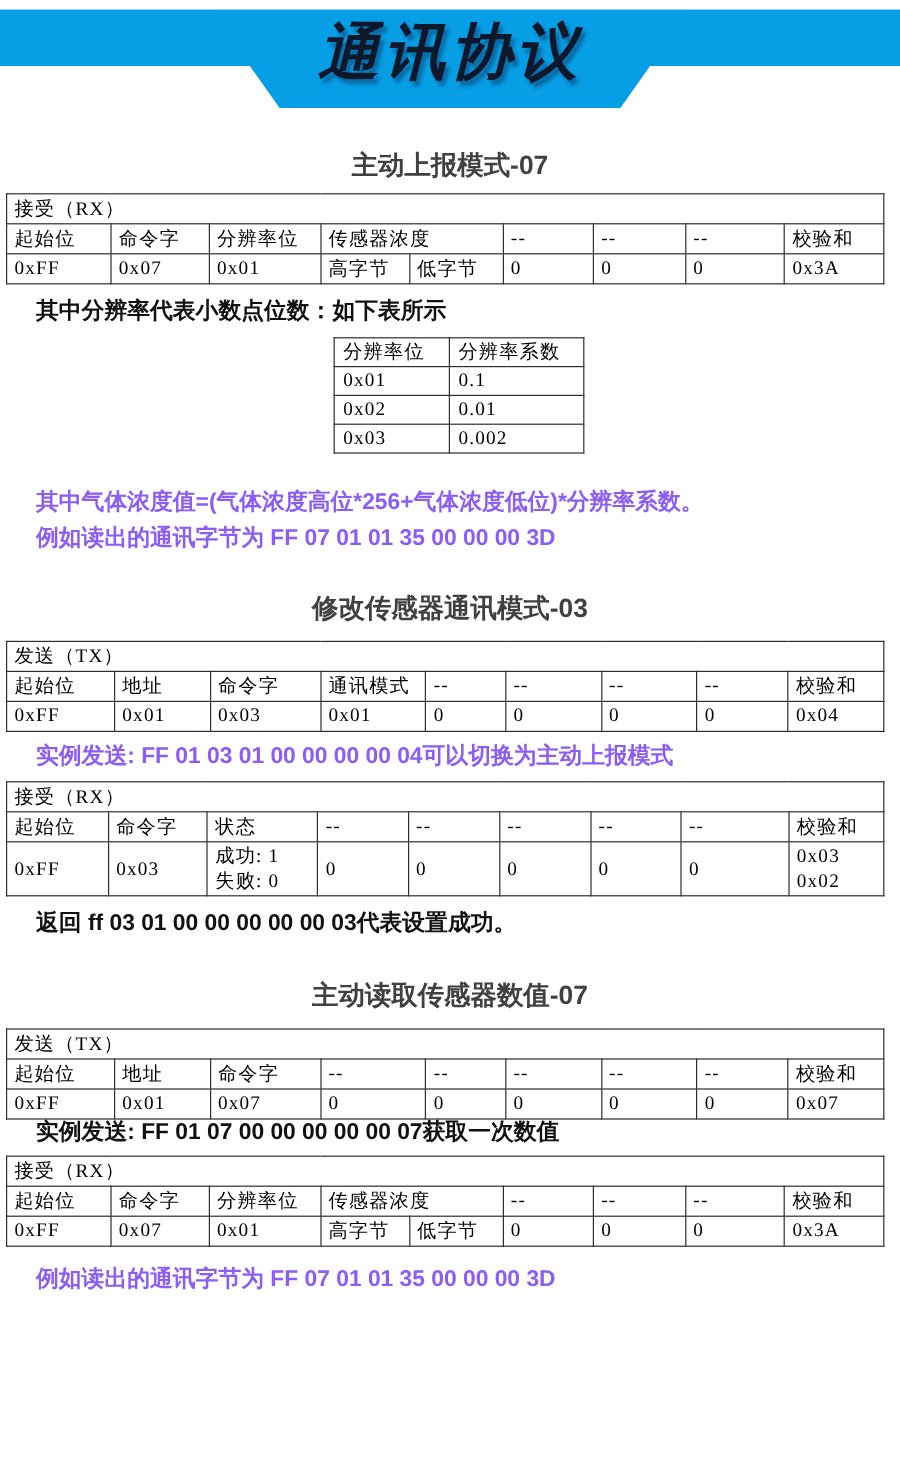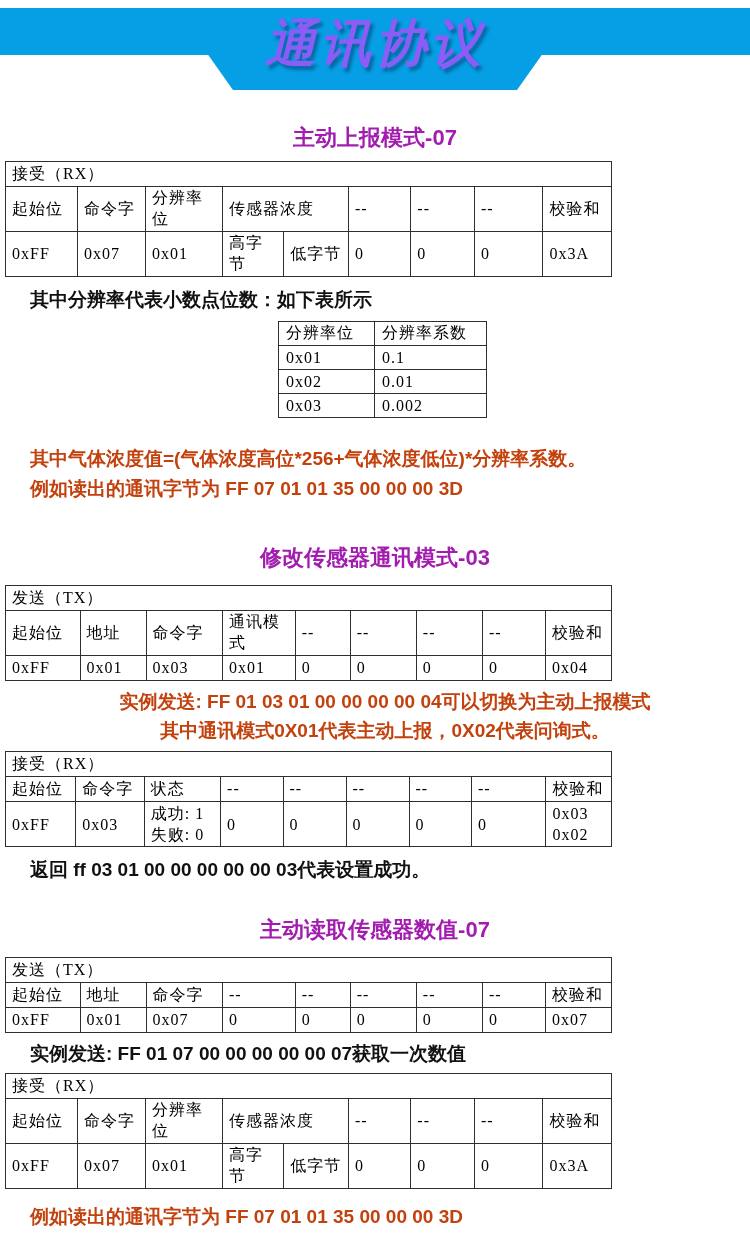--- a/index.html
+++ b/index.html
@@ -13,35 +13,35 @@
   .banner-band{position:absolute;left:0;top:8px;width:100%;height:47px;background:var(--accent,#069ee4);}
   .banner-trap{
     position:absolute;top:8px;left:50%;transform:translateX(-50%);
     width:400px;height:82px;background:var(--accent,#069ee4);
     clip-path:polygon(0 0,100% 0,85.5% 100%,14.5% 100%);
   }
   .banner-title{
     position:absolute;top:14px;left:0;width:100%;text-align:center;
     font-family:"Liberation Sans","DejaVu Sans",sans-serif;
     font-weight:bold;font-style:italic;font-size:51px;line-height:60px;
-    color:#8b5cf6;letter-spacing:4px;
+    color:#0f172a;letter-spacing:4px;
     text-shadow:3px 4px 3px rgba(10,45,90,0.45);
   }
   
   .sec-title{
     text-align:center;font-family:"Liberation Sans","DejaVu Sans",sans-serif;
-    font-weight:bold;font-size:22px;line-height:26px;color:#a21caf;
+    font-weight:bold;font-size:22px;line-height:26px;color:#404040;
   }
   #sec1-title{margin-top:30px;}
-  #sec2-title{margin-top:41px;}
+  #sec2-title{margin-top:30px;}
   #sec3-title{margin-top:36px;}
   
   table.proto{
     border-collapse:collapse;table-layout:fixed;
-    width:607px;margin-left:5px;
+    width:732px;margin-left:5px;
     font-size:16px;
   }
   table.proto td{
     border:1px solid #2e2e2e;padding:1px 6px;height:22px;
     vertical-align:middle;overflow:hidden;letter-spacing:1px;
   }
   td.cap{letter-spacing:2px;}
   td.pre{white-space:pre-line;line-height:21px;vertical-align:top;padding-top:3px;}
   #table1{margin-top:10px;}
   #table2{margin-top:14px;}
@@ -50,35 +50,35 @@
   #table5{margin-top:8px;}
   
   table.res{
     border-collapse:collapse;table-layout:fixed;width:208px;
     margin:10px 0 0 278px;font-size:16px;
   }
   table.res td{border:1px solid #2e2e2e;padding:1px 7px;height:21px;letter-spacing:1px;}
   
   .para{
     font-family:"Liberation Sans","DejaVu Sans",sans-serif;
-    font-weight:bold;font-size:19px;color:#c2410c;
+    font-weight:bold;font-size:19px;color:#8b5cf6;
     padding-left:30px;padding-right:10px;
   }
   .para div{line-height:30px;}
   #para1{margin-top:26px;}
-  #para2{margin-top:6px;text-align:center;}
+  #para2{margin-top:6px;}
   #para2 div{line-height:29px;}
   .note{
     font-family:"Liberation Sans","DejaVu Sans",sans-serif;
     font-weight:bold;font-size:19px;color:#111;
     padding-left:30px;line-height:22px;
   }
   #note1{margin-top:12px;}
   #note2{margin-top:12px;}
-  #note3{margin-top:10px;}
+  #note3{margin-top:0;}
   #para3{margin-top:12px;}
   #para3 div{line-height:31px;}
 </style>
 </head>
 <body>
 
 <div class="banner">
   <div class="banner-band"></div>
   <div class="banner-trap"></div>
   <div class="banner-title">通讯协议</div>
@@ -196,21 +196,20 @@
     <td>0</td>
     <td>0</td>
     <td>0</td>
     <td>0x04</td>
   </tr>
 </tbody>
   </table>
 
 <div id="para2" class="para">
   <div>实例发送: FF 01 03 01 00 00 00 00 04可以切换为主动上报模式</div>
-  <div>其中通讯模式0X01代表主动上报，0X02代表问询式。</div>
 </div>
 
 <table id="table3" class="proto">
   <colgroup>
     <col style="width:11.6%">
       <col style="width:11.3%">
       <col style="width:12.6%">
     <col style="width:10.3%">
       <col style="width:10.4%">
       <col style="width:10.4%">

